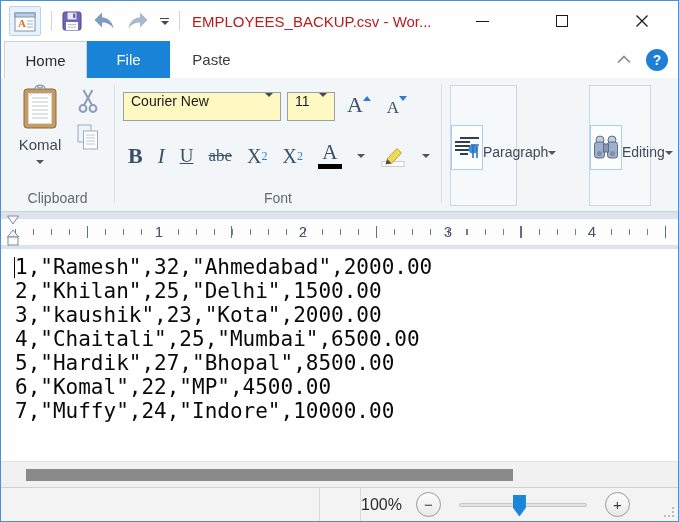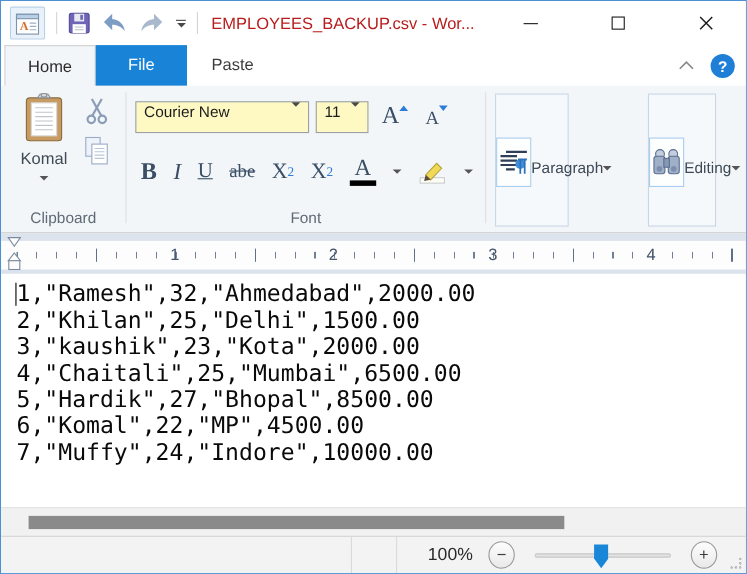--- a/index.html
+++ b/index.html
@@ -91,21 +91,21 @@
   .doc{ flex:1 1 auto; background:#fff; position:relative; padding:6px 0 0 14px; overflow:hidden; }
   .doc-line{ font-family:"DejaVu Sans Mono", monospace; font-size:21px; line-height:24px; color:#0a0a0a; white-space:pre; }
   .caret{ position:absolute; left:13px; top:8px; width:1px; height:21px; background:#000; }
   
   .hscroll{ height:26px; background:#f1f1f1; border-top:1px solid #e3e3e3; position:relative; flex:0 0 auto; }
   .hthumb{ position:absolute; left:25px; top:7px; width:487px; height:12px; background:#8a8a8a; }
   
   .statusbar{ height:34px; background:#f3f3f3; border-top:1px solid #d1d1d1; display:flex; align-items:center; position:relative; flex:0 0 auto; }
   .ssep{ width:1px; height:100%; background:#dadada; }
   .sp1{ margin-left:auto; }
-  .zoom-lbl{ font-size:16px; color:#2b2b2b; margin-left:28px; }
+  .zoom-lbl{ font-size:16px; color:#2b2b2b; }
   .zbtn{ width:25px; height:25px; border-radius:50%; border:1px solid #9a9a9a; background:linear-gradient(#fdfdfd,#e9e9e9);
          color:#3c3c3c; font-size:15px; line-height:1; display:flex; align-items:center; justify-content:center; margin-left:14px; }
   .slider{ width:128px; height:4px; background:#e3e3e3; border:1px solid #c8c8c8; border-radius:2px; position:relative; margin-left:18px; }
   .sthumb{ position:absolute; left:53px; top:-9px; width:13px; height:22px; background:#1a86d8;
            clip-path:polygon(0 0,100% 0,100% 60%,50% 100%,0 60%); }
   .zplus{ margin-left:18px; margin-right:26px; }
   .grip{ position:absolute; right:4px; bottom:4px; width:10px; height:10px;
          background:
           radial-gradient(circle at 9px 9px,#b9bcc1 1.2px,transparent 1.4px),
           radial-gradient(circle at 9px 5px,#b9bcc1 1.2px,transparent 1.4px),

